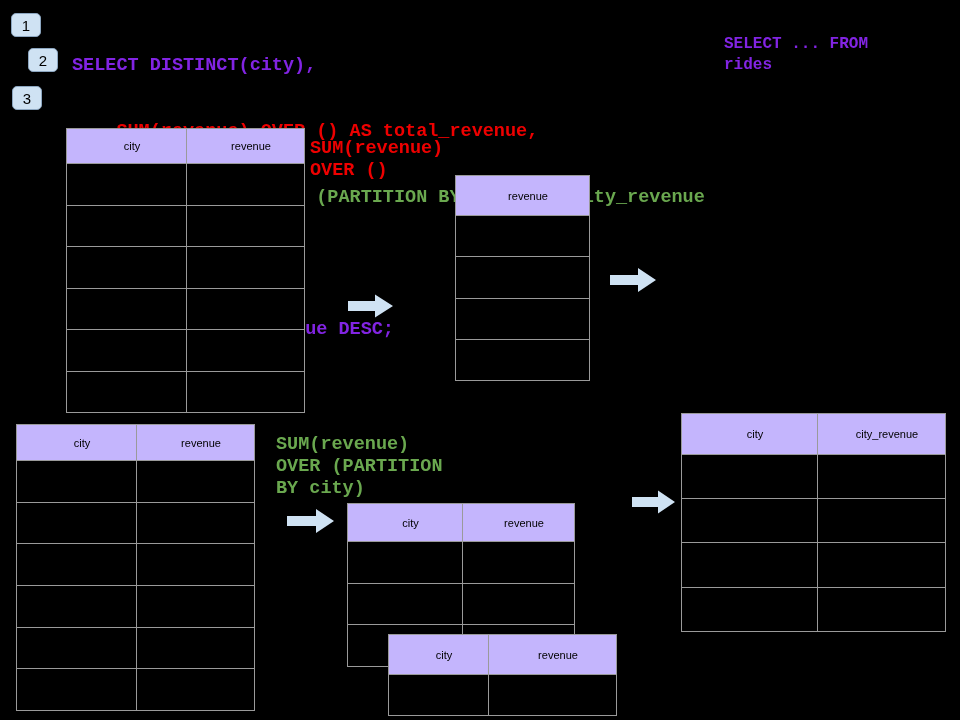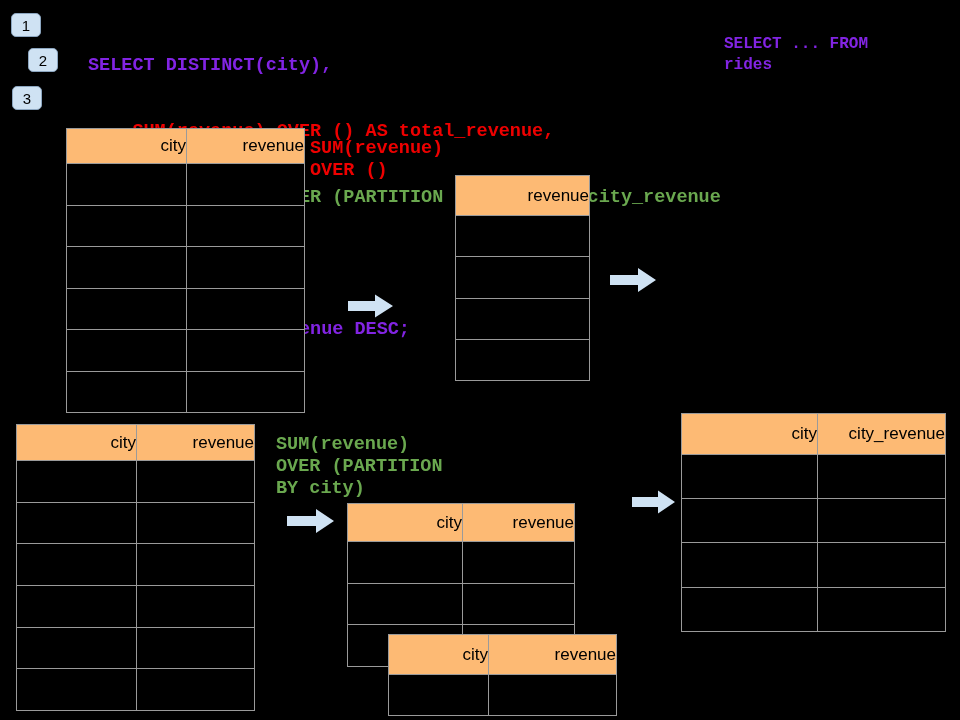--- a/index.html
+++ b/index.html
@@ -23,35 +23,35 @@
     font-family:"Liberation Mono","DejaVu Sans Mono",monospace;
     font-weight:bold;font-size:16px;line-height:21px;white-space:pre;
   }
   .c-purple{color:#8224e3;}
   .c-red{color:#ee0000;}
   .c-green{color:#6aa84f;}
   
   .tbl{position:absolute;border-collapse:collapse;table-layout:fixed;}
   .tbl th,.tbl td{border:1.5px solid #9a9a9a;box-sizing:border-box;}
   .tbl th{
-    background:#fdba74;color:#000;font-family:"Liberation Sans",sans-serif;
-    font-size:17px;font-weight:400;text-align:right;padding:0 0 0 11px;
+    background:#c4b5fd;color:#000;font-family:"Liberation Sans",sans-serif;
+    font-size:11px;font-weight:400;text-align:center;padding:0 0 0 11px;
     vertical-align:middle;height:var(--hh);
   }
   .tbl td{background:#000;height:var(--rh);padding:0;}
   .front{z-index:5;}
 </style>
 </head>
 <body>
 
 <div class="abs badge" style="left:11px;top:13px;">1</div>
 <div class="abs badge" style="left:28px;top:48px;">2</div>
 <div class="abs badge" style="left:12px;top:86px;">3</div>
 
-<div class="abs code" style="left:88px;top:11px;">
+<div class="abs code" style="left:72px;top:11px;">
   <div class="c-purple">SELECT DISTINCT(city),</div>
   <div class="c-red">    SUM(revenue) OVER () AS total_revenue,</div>
   <div class="c-green">    SUM(revenue) OVER (PARTITION BY city) as city_revenue</div>
   <div class="c-purple">  FROM rides</div>
   <div class="c-purple">  ORDER by city_revenue DESC;</div>
 </div>
 
 <div class="abs code-sm c-purple" style="left:724px;top:34px;">SELECT ... FROM
 rides</div>
 

